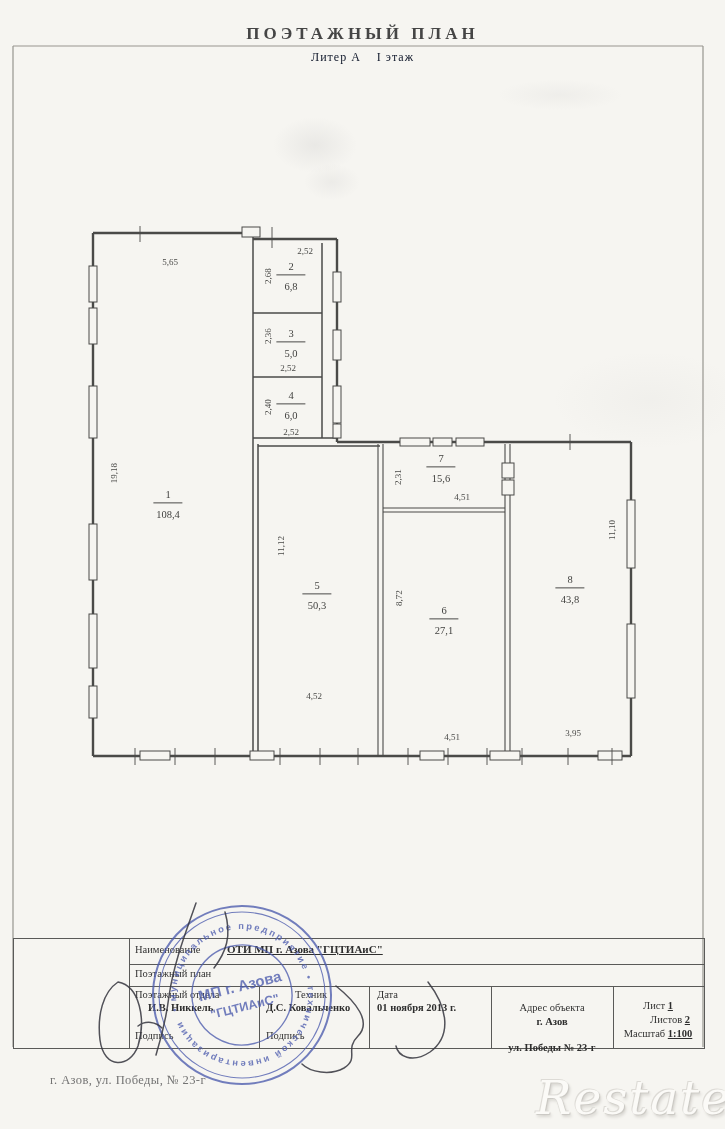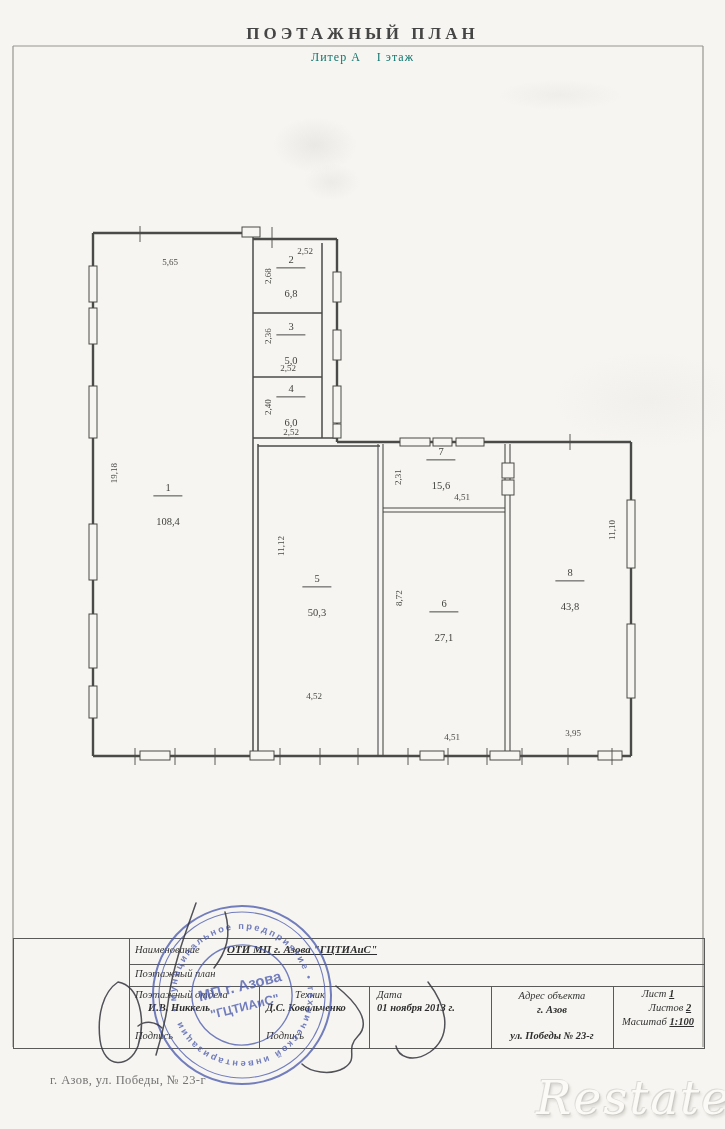--- a/index.html
+++ b/index.html
@@ -22,45 +22,45 @@
   #plan-svg{z-index:1;}
   .txt{position:absolute;z-index:2;}
   #overlay-svg{z-index:3;pointer-events:none;}
 
   .page-title{
     left:0;top:24px;width:725px;text-align:center;
     font-size:17px;font-weight:bold;letter-spacing:4px;color:#454545;
   }
   .page-subtitle{
     left:0;top:50px;width:725px;text-align:center;
-    font-size:12px;letter-spacing:1px;white-space:pre;color:#0f766e;
+    font-size:12px;letter-spacing:1px;white-space:pre;color:#0f172a;
   }
   .room-label{
     position:absolute;z-index:2;transform:translate(-50%,-50%);
     text-align:center;font-size:10.5px;color:#3f3f3d;line-height:1.25;
   }
   .room-label .rn{display:block;border-bottom:1px solid #4a4a48;padding:0 12px 1px;}
-  .room-label .ra{display:block;padding-top:19px;}
+  .room-label .ra{display:block;padding-top:5px;}
   .dim{
     position:absolute;z-index:2;font-size:9px;color:#4a4a48;white-space:nowrap;
   }
   .dim.h{transform:translate(-50%,-50%);}
   .dim.v{transform:translate(-50%,-50%) rotate(-90deg);}
 
   
   .tb{
     position:absolute;z-index:2;left:13px;top:938px;width:690px;height:109px;
     border:1px solid #5a5a58;font-size:10.5px;color:#333;
   }
   .tb .vl{position:absolute;width:1px;background:#5a5a58;}
   .tb .hl{position:absolute;height:1px;background:#5a5a58;}
-  .tb .cell-text{position:absolute;white-space:nowrap;font-style:italic;}
+  .tb .cell-text{position:absolute;white-space:nowrap;}
   .tb .b{font-weight:bold;color:#2e2e2e;}
   .tb .u{text-decoration:underline;}
-  .tb .ctr{text-align:center;}
+  .tb .ctr{text-align:center;margin-top:12px;}
   .footer-address{
     left:50px;top:1073px;font-size:12.5px;letter-spacing:.4px;color:#737373;
   }
   .watermark{
     position:absolute;z-index:2;right:-6px;top:1070px;
     font-family:"DejaVu Serif", serif;font-style:italic;
     font-size:47px;letter-spacing:2px;color:#fbfaf7;
     text-shadow:-1px -1px 0 #dddbd6, 1px 1px 1px #c9c7c2, 2px 3px 3px #d8d6d1;
   }
 </style>

